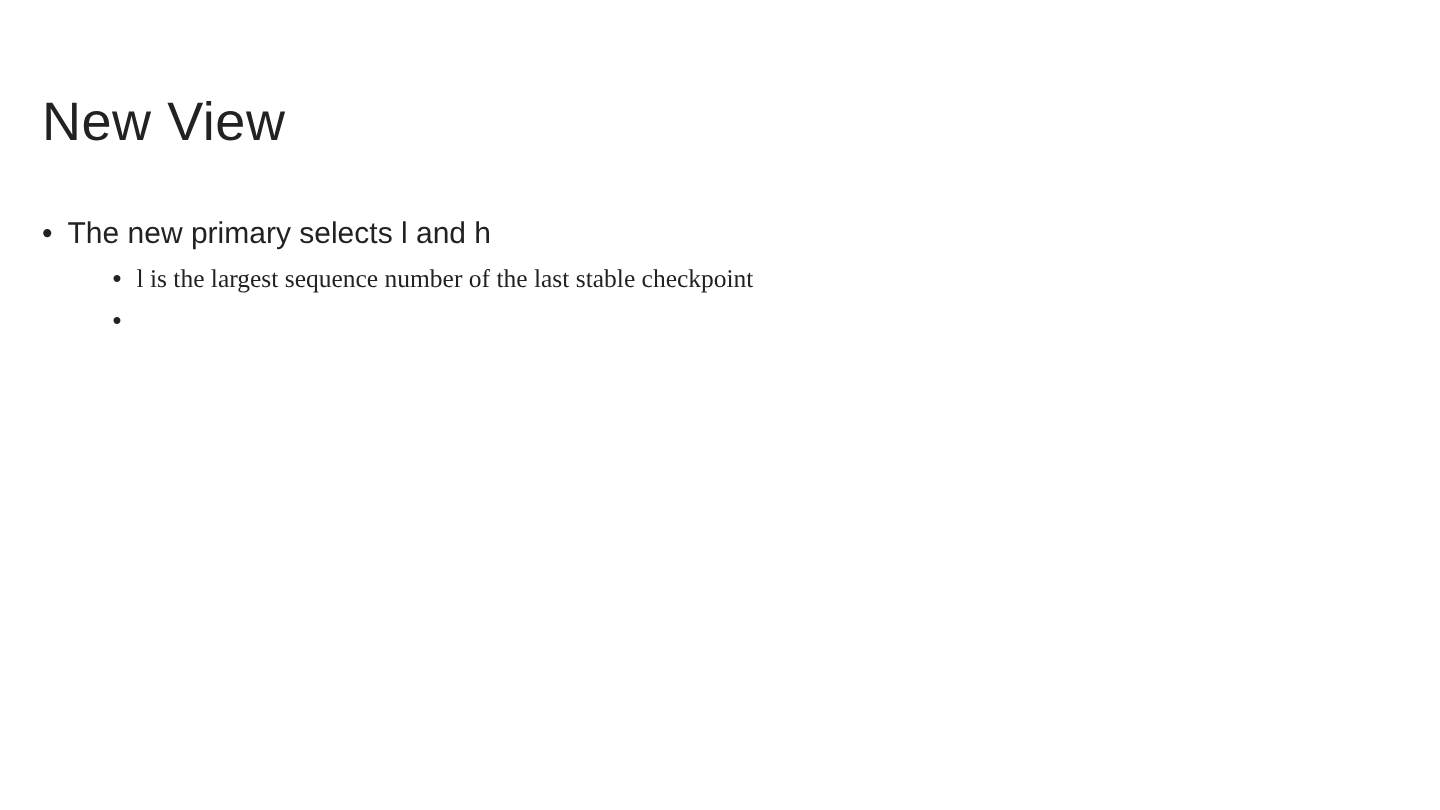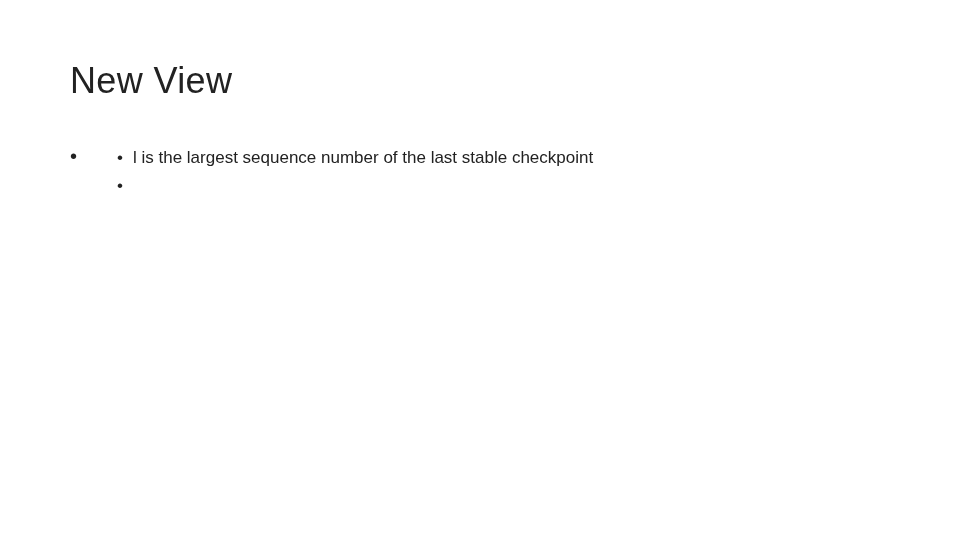--- a/index.html
+++ b/index.html
@@ -13,21 +13,21 @@
       height: 540px;
       background-color: #ffffff;
       font-family: 'Segoe UI', Arial, sans-serif;
       color: #222222;
       overflow: hidden;
     }
 
     .slide-container {
       width: 960px;
       height: 540px;
-      padding: 60px 70px 40px 70px;
+      padding: 60px 70px 40px 28px;
       display: flex;
       flex-direction: column;
     }
 
     .slide-title {
       font-size: 36px;
       font-weight: 300;
       color: #222222;
       margin-bottom: 40px;
       letter-spacing: 0.01em;
@@ -77,33 +77,35 @@
 
     .bullet-level2 .bullet-marker {
       margin-right: 10px;
       font-size: 17px;
       line-height: 1.4;
       flex-shrink: 0;
     }
 
     .bullet-level2 .bullet-text {
       line-height: 1.4;
+      font-family: Liberation Serif, serif;
     }
   </style>
 </head>
 <body>
 
 <div class="slide-container">
   <h1 class="slide-title">New View</h1>
 
   <div class="content-area">
 
     <div class="bullet-level1">
       <span class="bullet-marker">•</span>
       <div>
+        <span class="bullet-text">The new primary selects l and h</span>
 
         <div class="sub-bullets">
 
           <div class="bullet-level2">
             <span class="bullet-marker">•</span>
             <span class="bullet-text">l is the largest sequence number of the last stable checkpoint</span>
           </div>
 
           <div class="bullet-level2">
             <span class="bullet-marker">•</span>

